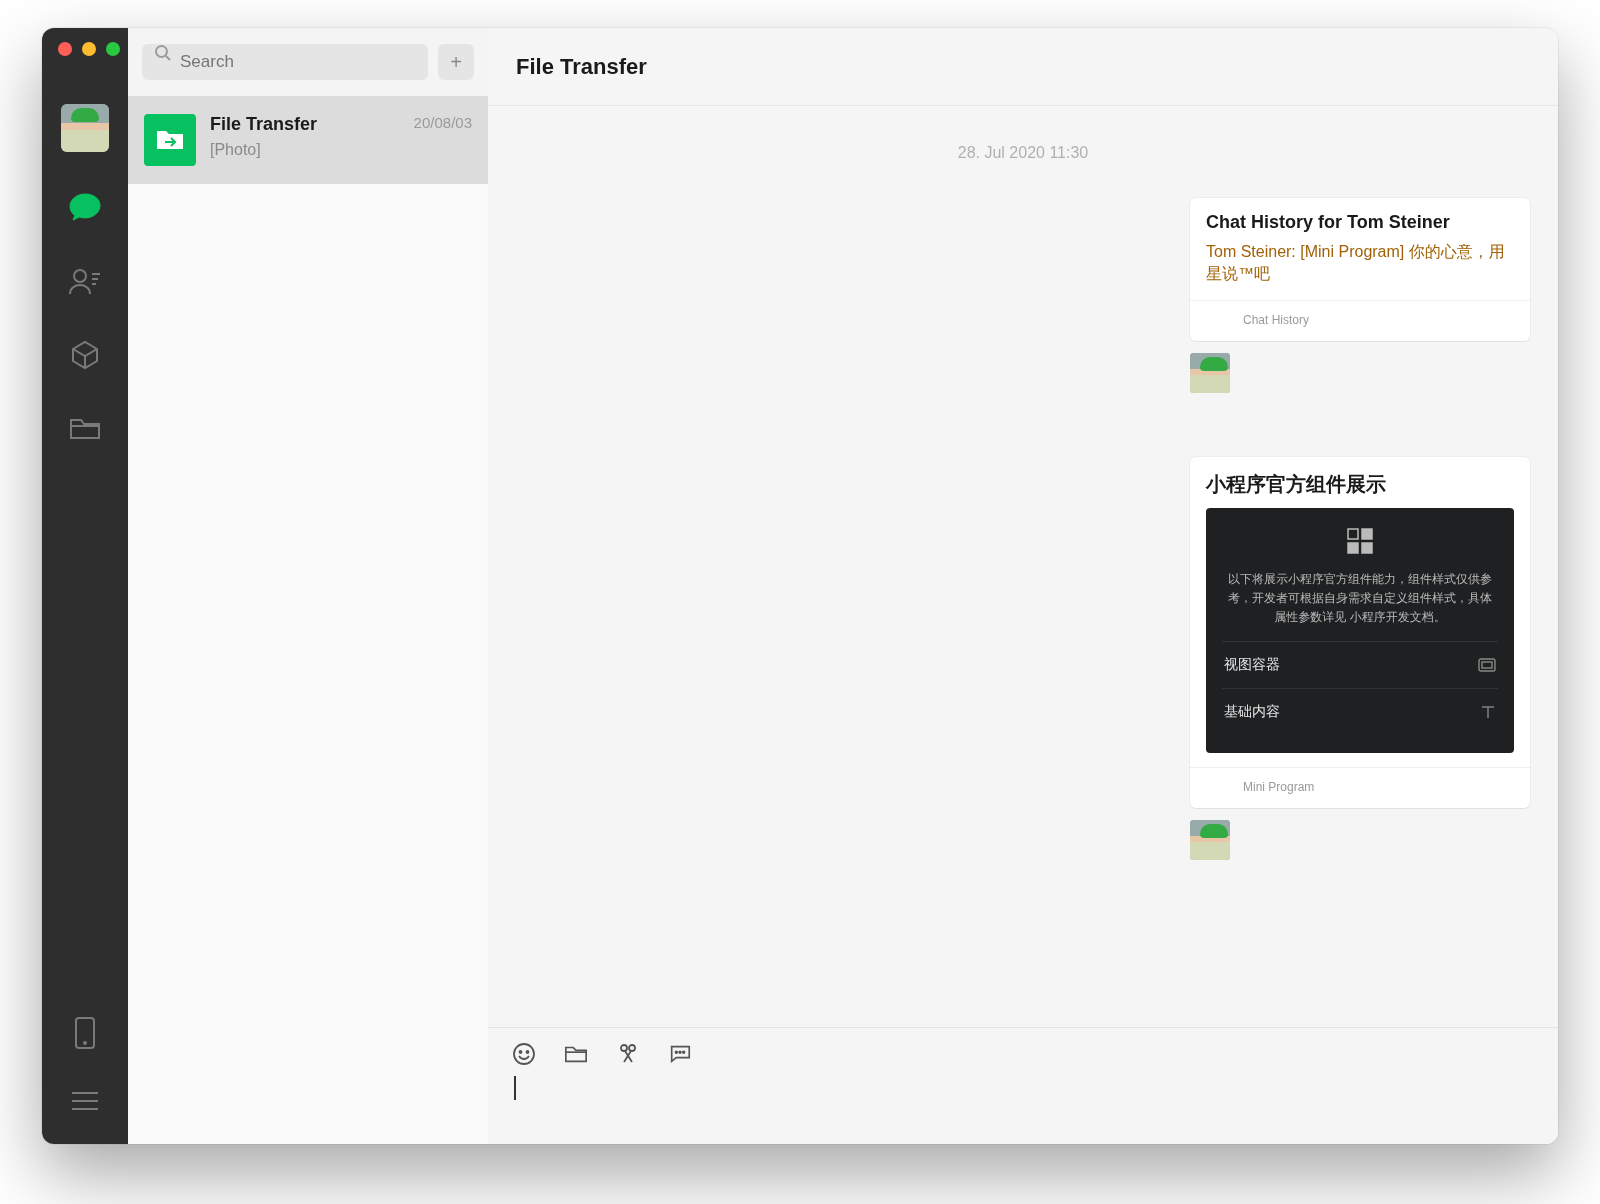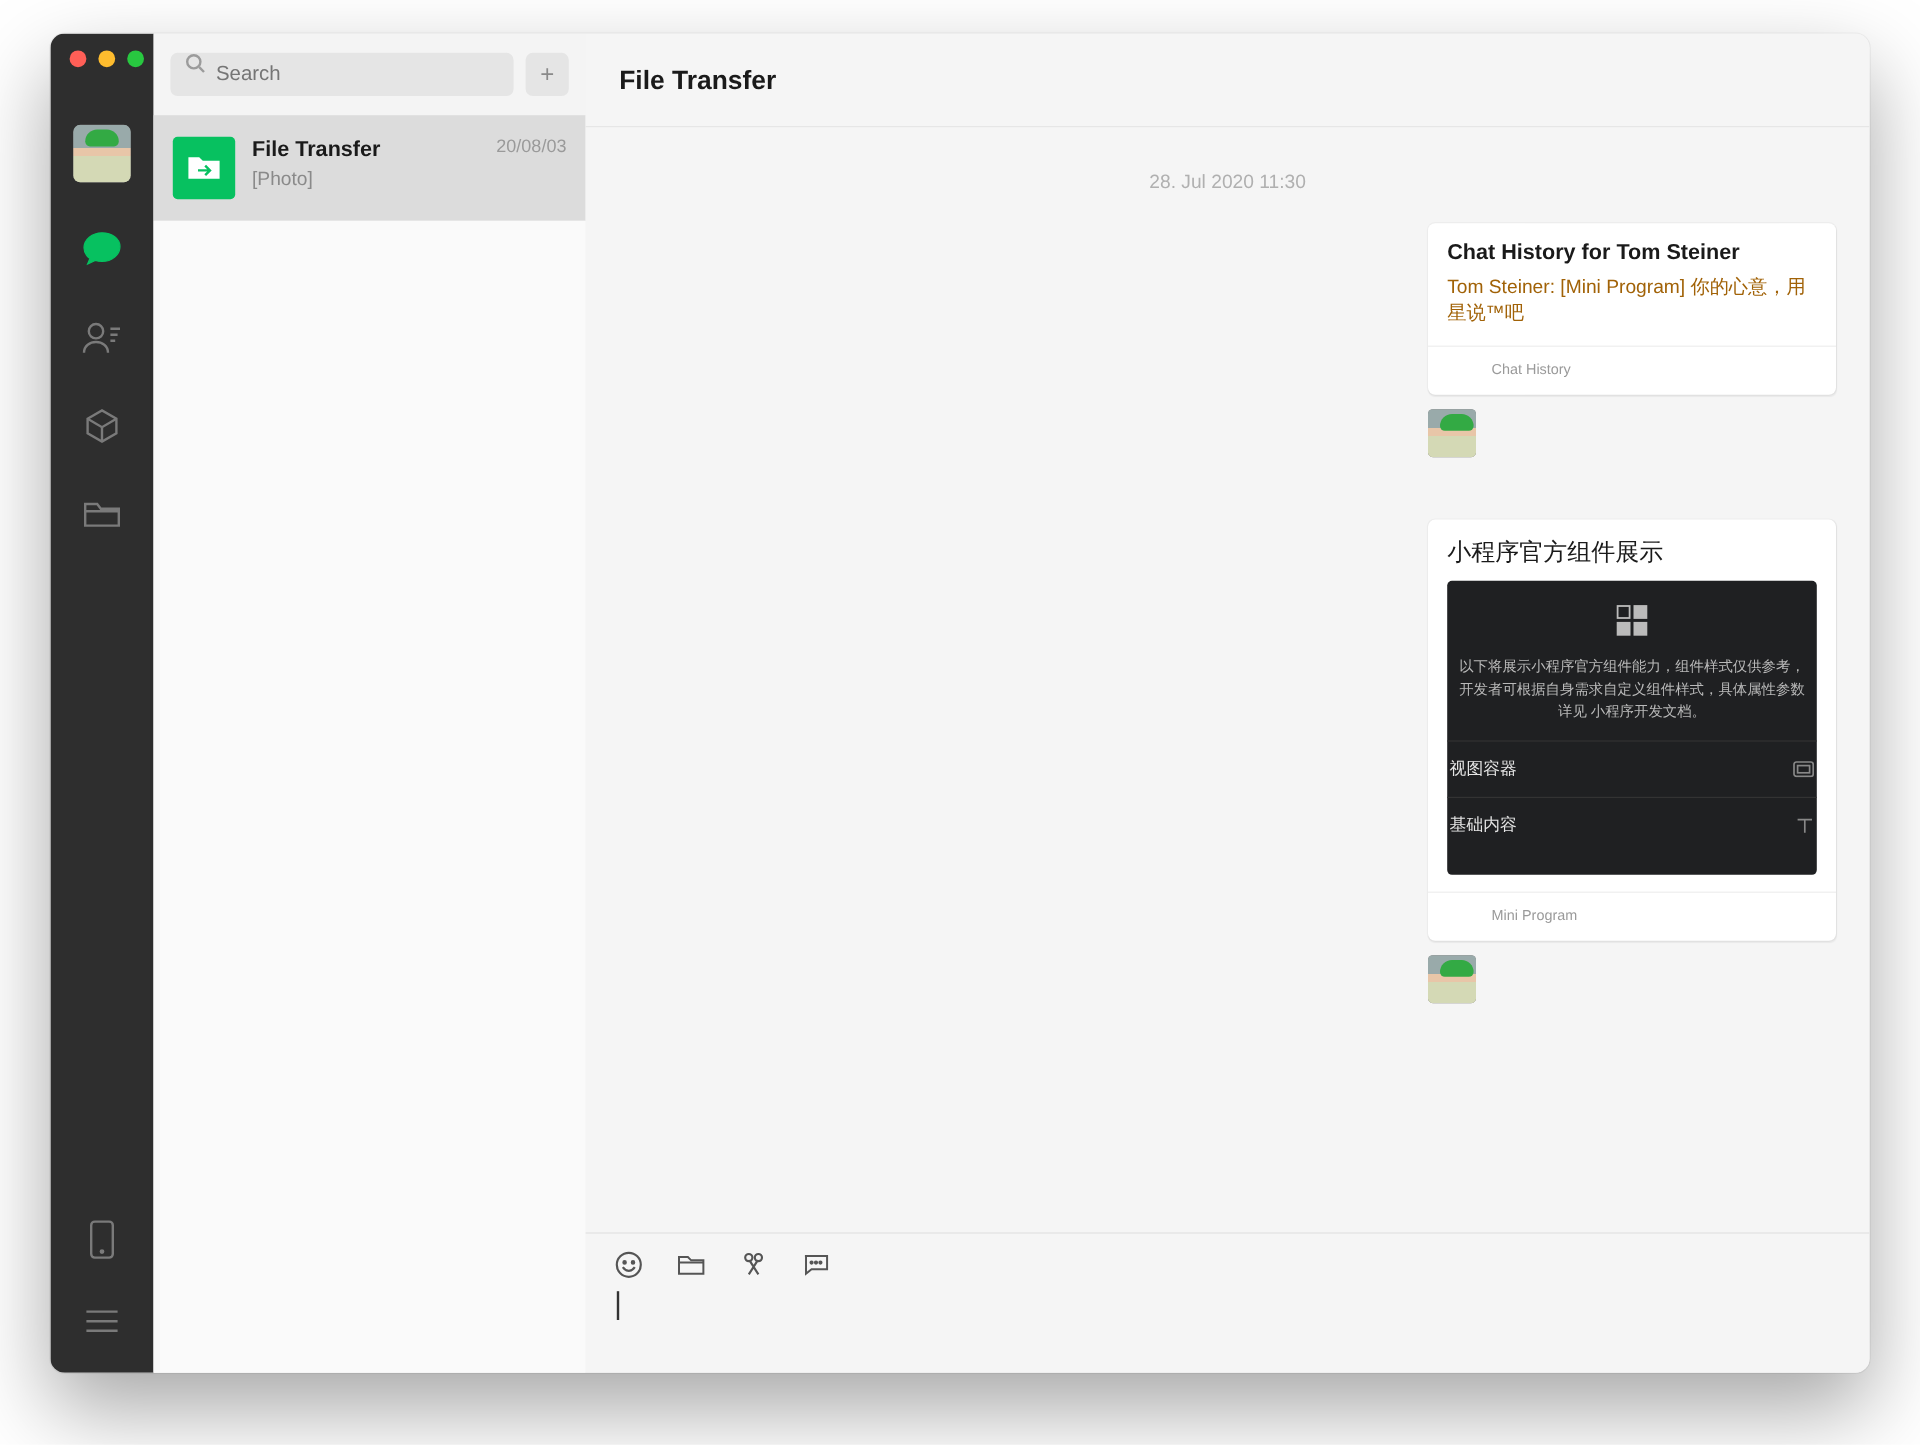--- a/index.html
+++ b/index.html
@@ -42,33 +42,33 @@
   .conv-ava { width:52px;height:52px;border-radius:4px;background:#07c160;display:flex;align-items:center;justify-content:center;color:#fff;}
   .conv-mid{flex:1;min-width:0;}
   .conv-title{font-size:18px;font-weight:600;color:#1a1a1a;margin-bottom:6px;}
   .conv-sub{font-size:16px;color:#8a8a8a;}
   .conv-date{font-size:15px;color:#9a9a9a;white-space:nowrap;}
   .listfill{flex:1;background:#fafafa;}
   
   .main { flex:1; display:flex; flex-direction:column; background:#f5f5f5;}
   .mhead { height:78px; display:flex; align-items:center; padding:0 28px; border-bottom:1px solid #e6e6e6;}
   .mtitle{font-size:22px;font-weight:600;color:#1a1a1a;}
-  .thread { flex:1; overflow:auto; padding:24px 28px 10px 28px; display:flex; flex-direction:column; gap:16px;}
+  .thread { flex:1; overflow:auto; padding:24px 28px 10px 28px; display:flex; flex-direction:column; gap:28px;}
   .datestamp{align-self:center;color:#b0b0b0;font-size:16px;margin:14px 0 8px;}
   .msgrow{display:flex;gap:12px;align-self:flex-end;max-width:100%;flex-direction:column;}
   .bubble{background:#fff;border-radius:6px;padding:14px 16px;width:340px;box-shadow:0 1px 1px rgba(0,0,0,0.05),0 0 0 1px rgba(0,0,0,0.03);}
   .b-title{font-size:18px;font-weight:600;color:#1a1a1a;margin-bottom:8px;}
   .b-sub{font-size:16px;color:#a16207;line-height:1.4;}
   .b-divider{height:1px;background:#eee;margin:14px -16px 12px;}
   .b-footlbl{font-size:12px;color:#9a9a9a;margin-left:37px;}
   .mp-head{display:flex;align-items:center;gap:10px;margin-bottom:10px;}
   .mp-ico{width:26px;height:26px;border-radius:50%;background:#555;display:flex;align-items:center;justify-content:center;color:#fff;font-size:14px;}
   .mp-name{font-size:16px;color:#8a8a8a;}
-  .mp-title{font-size:20px;font-weight:400;color:#1a1a1a;margin-bottom:10px;}
-  .mp-card{background:#1f2022;border-radius:4px;padding:18px 0;color:#c4c4c4;}
+  .mp-title{font-size:20px;font-weight:700;color:#1a1a1a;margin-bottom:10px;}
+  .mp-card{background:#1f2022;border-radius:4px;padding:18px 16px;color:#c4c4c4;}
   .mp-grid{display:flex;justify-content:center;margin-bottom:14px;}
   .mp-grid svg{display:block;}
   .mp-desc{font-size:12px;line-height:1.6;color:#b9b9b9;text-align:center;margin-bottom:14px;padding:0 6px;}
   .mp-row{display:flex;justify-content:space-between;align-items:center;border-top:1px solid #333;padding:14px 2px;font-size:14px;color:#e5e5e5;}
   
   .inputbar{border-top:1px solid #e2e2e2;padding:14px 24px 40px;}
   .tools{display:flex;gap:28px;margin-bottom:10px;color:#555;}
   .tools .tool{width:24px;height:24px;display:flex;align-items:center;justify-content:center;}
   .caret{width:2px;height:24px;background:#333;animation:blink 1.1s steps(1) infinite;margin-left:2px;}
   @keyframes blink{50%{opacity:0;}}

